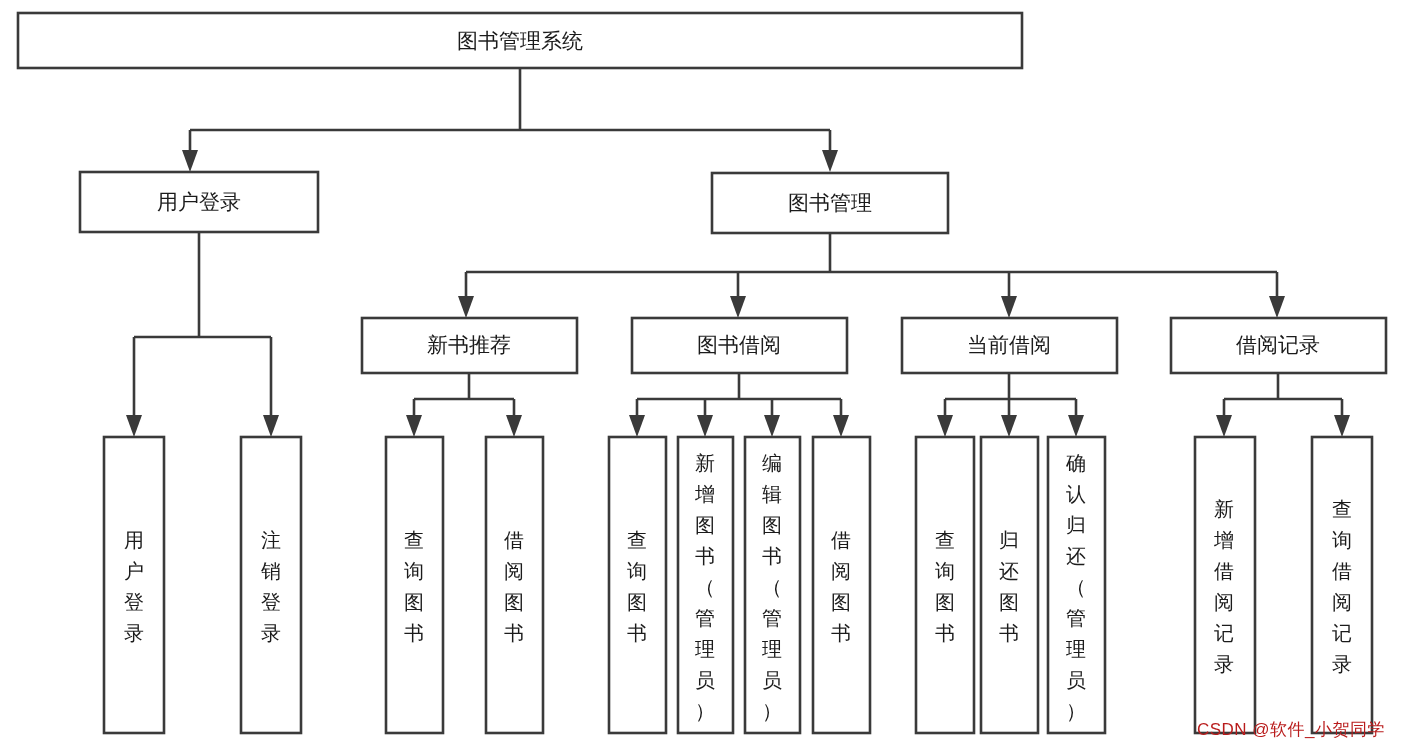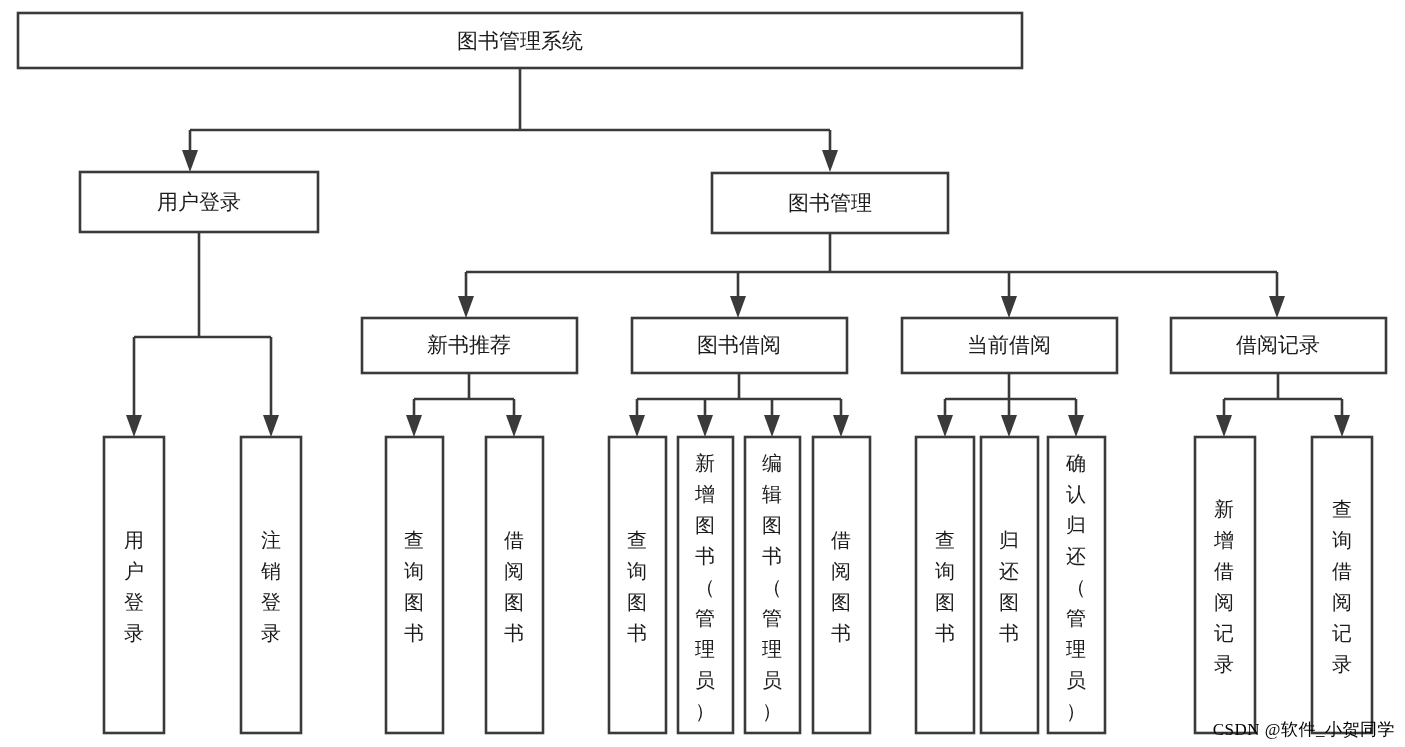--- a/index.html
+++ b/index.html
@@ -51,25 +51,25 @@
     dominant-baseline: middle;
   }
   .node-label-v {
     font-family: "Liberation Sans", "DejaVu Sans", sans-serif;
     font-size: 20px;
     fill: #1b1b1b;
     text-anchor: middle;
   }
   .watermark {
     position: absolute;
-    right: 10px;
+    right: 20px;
     bottom: 6px;
-    font-family: Liberation Serif, serif;
+    font-family: Liberation Sans, sans-serif;
     font-size: 17px;
-    color: #000000;
+    color: #b91c1c;
     letter-spacing: 0.5px;
     white-space: nowrap;
     user-select: none;
   }
 </style>
 </head>
 <body>
 
 <div id="diagram-root">
 

